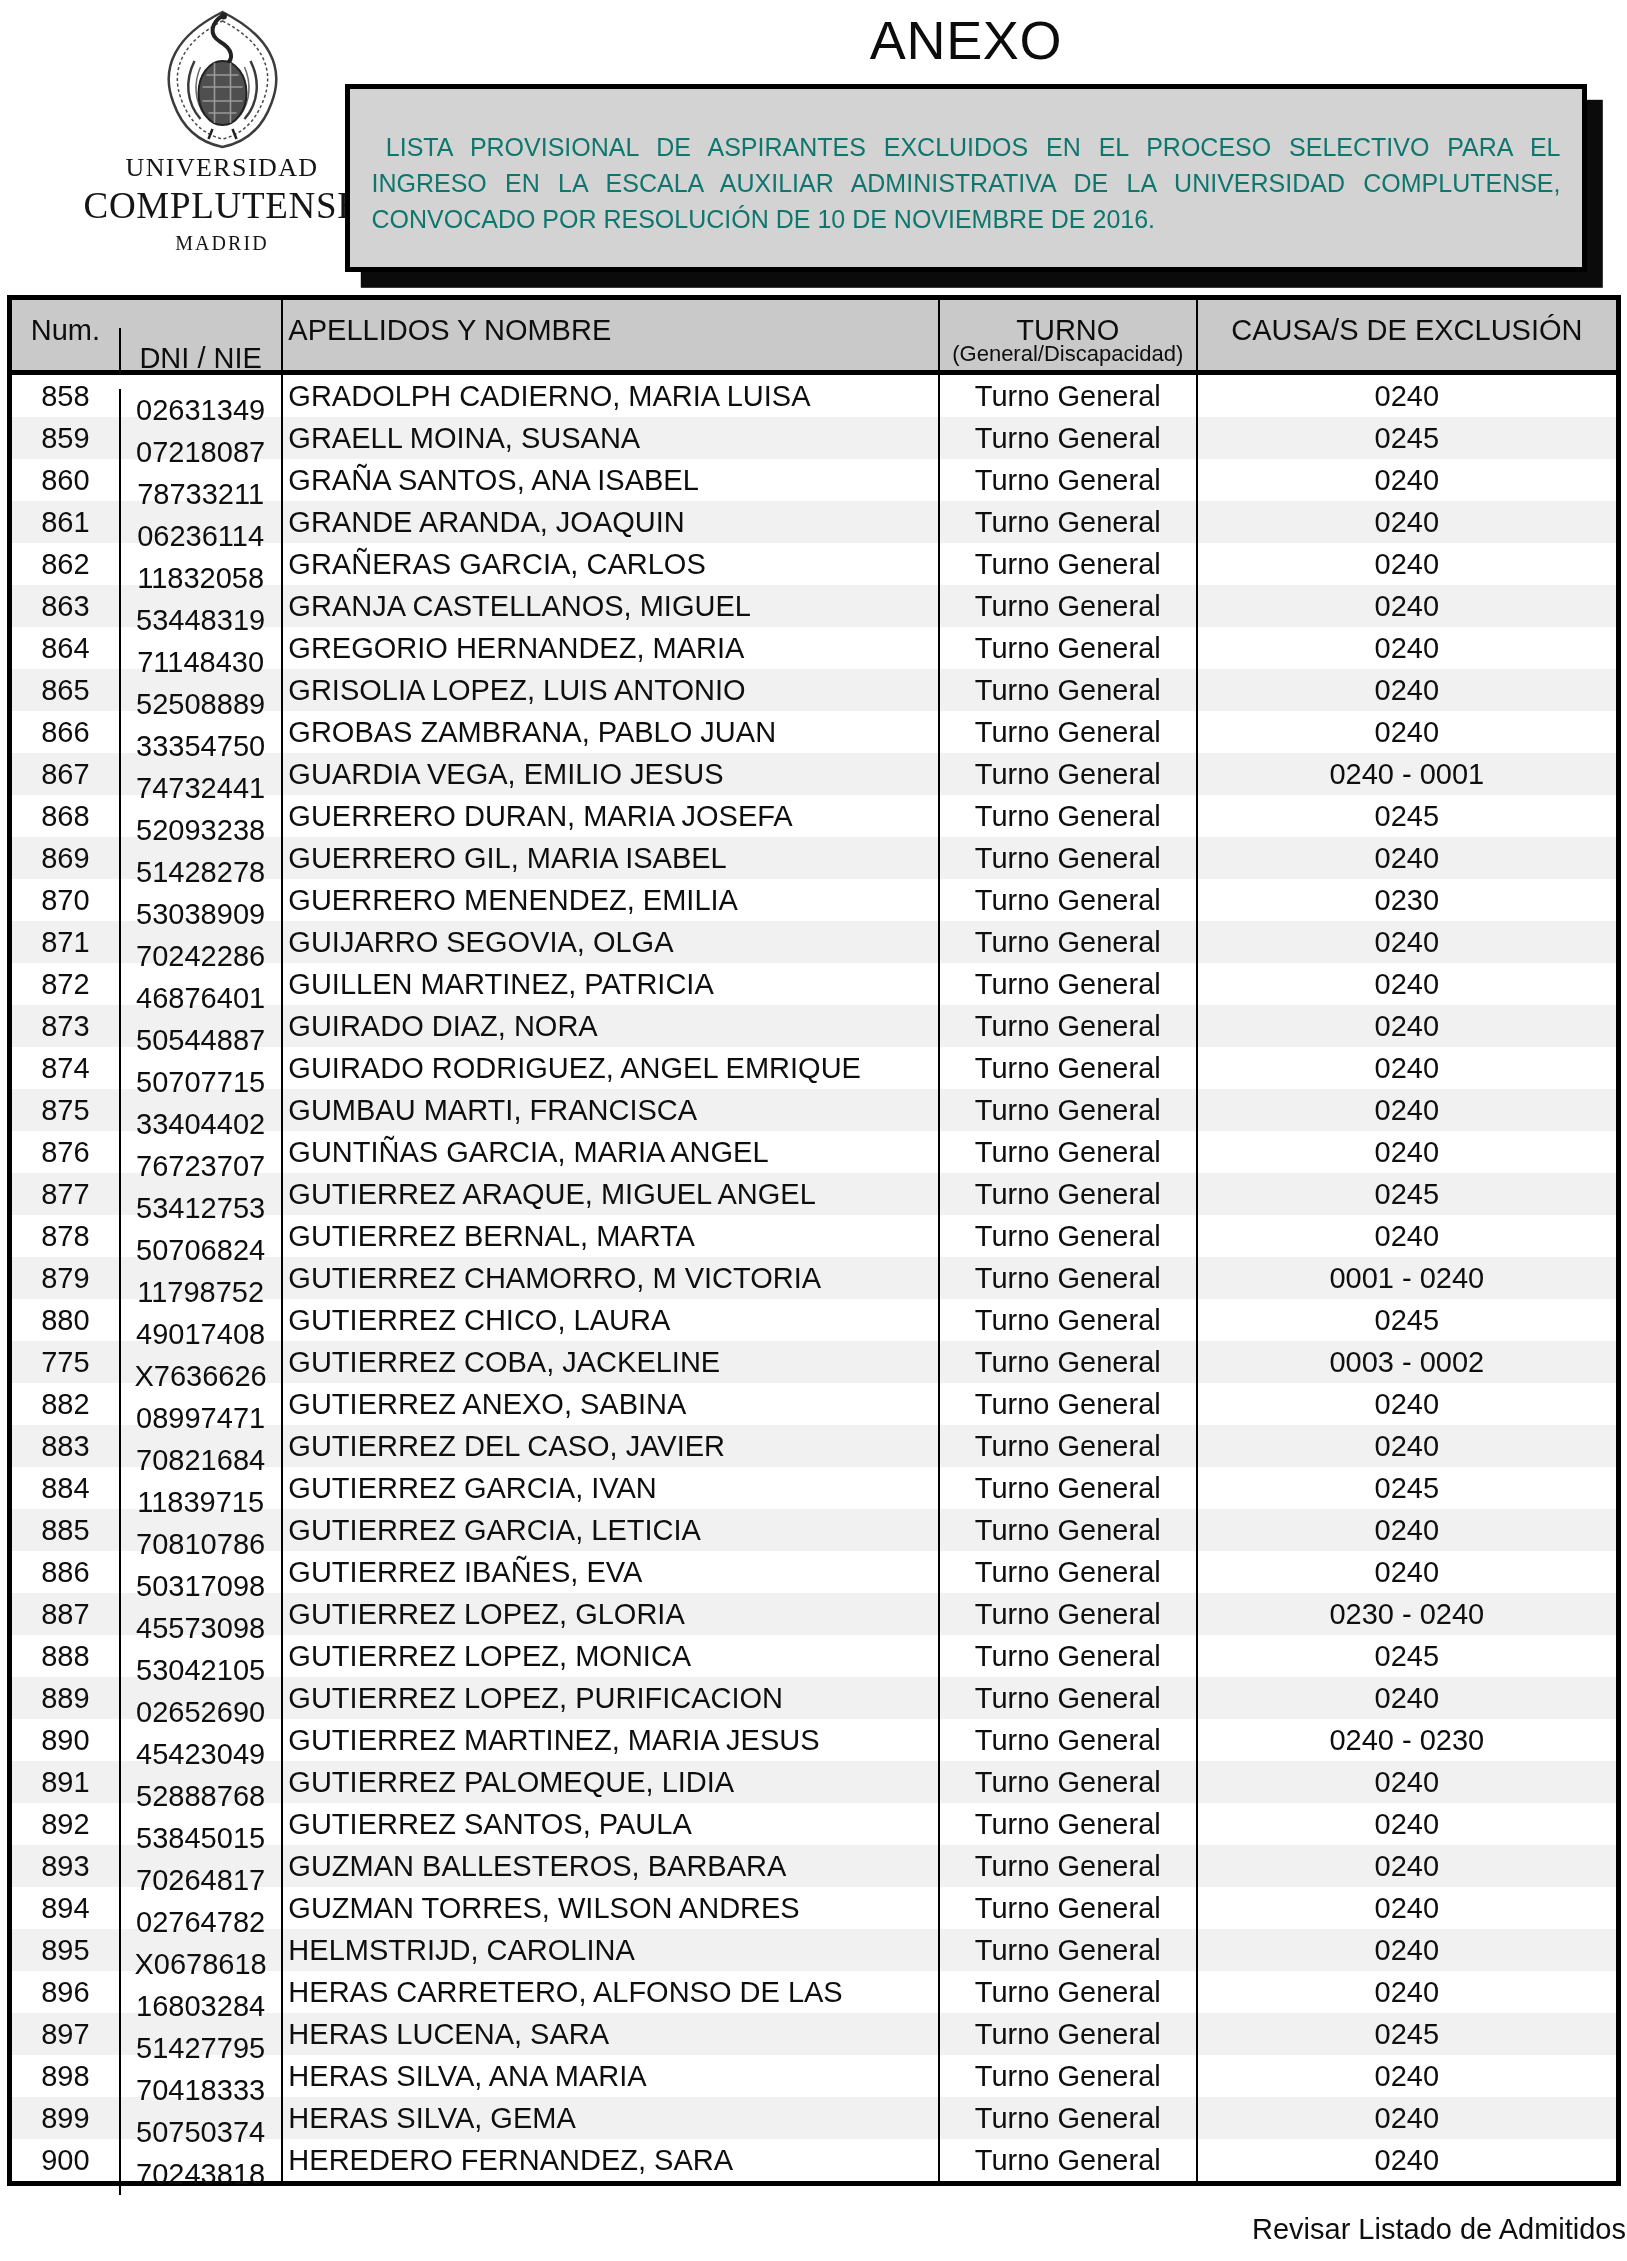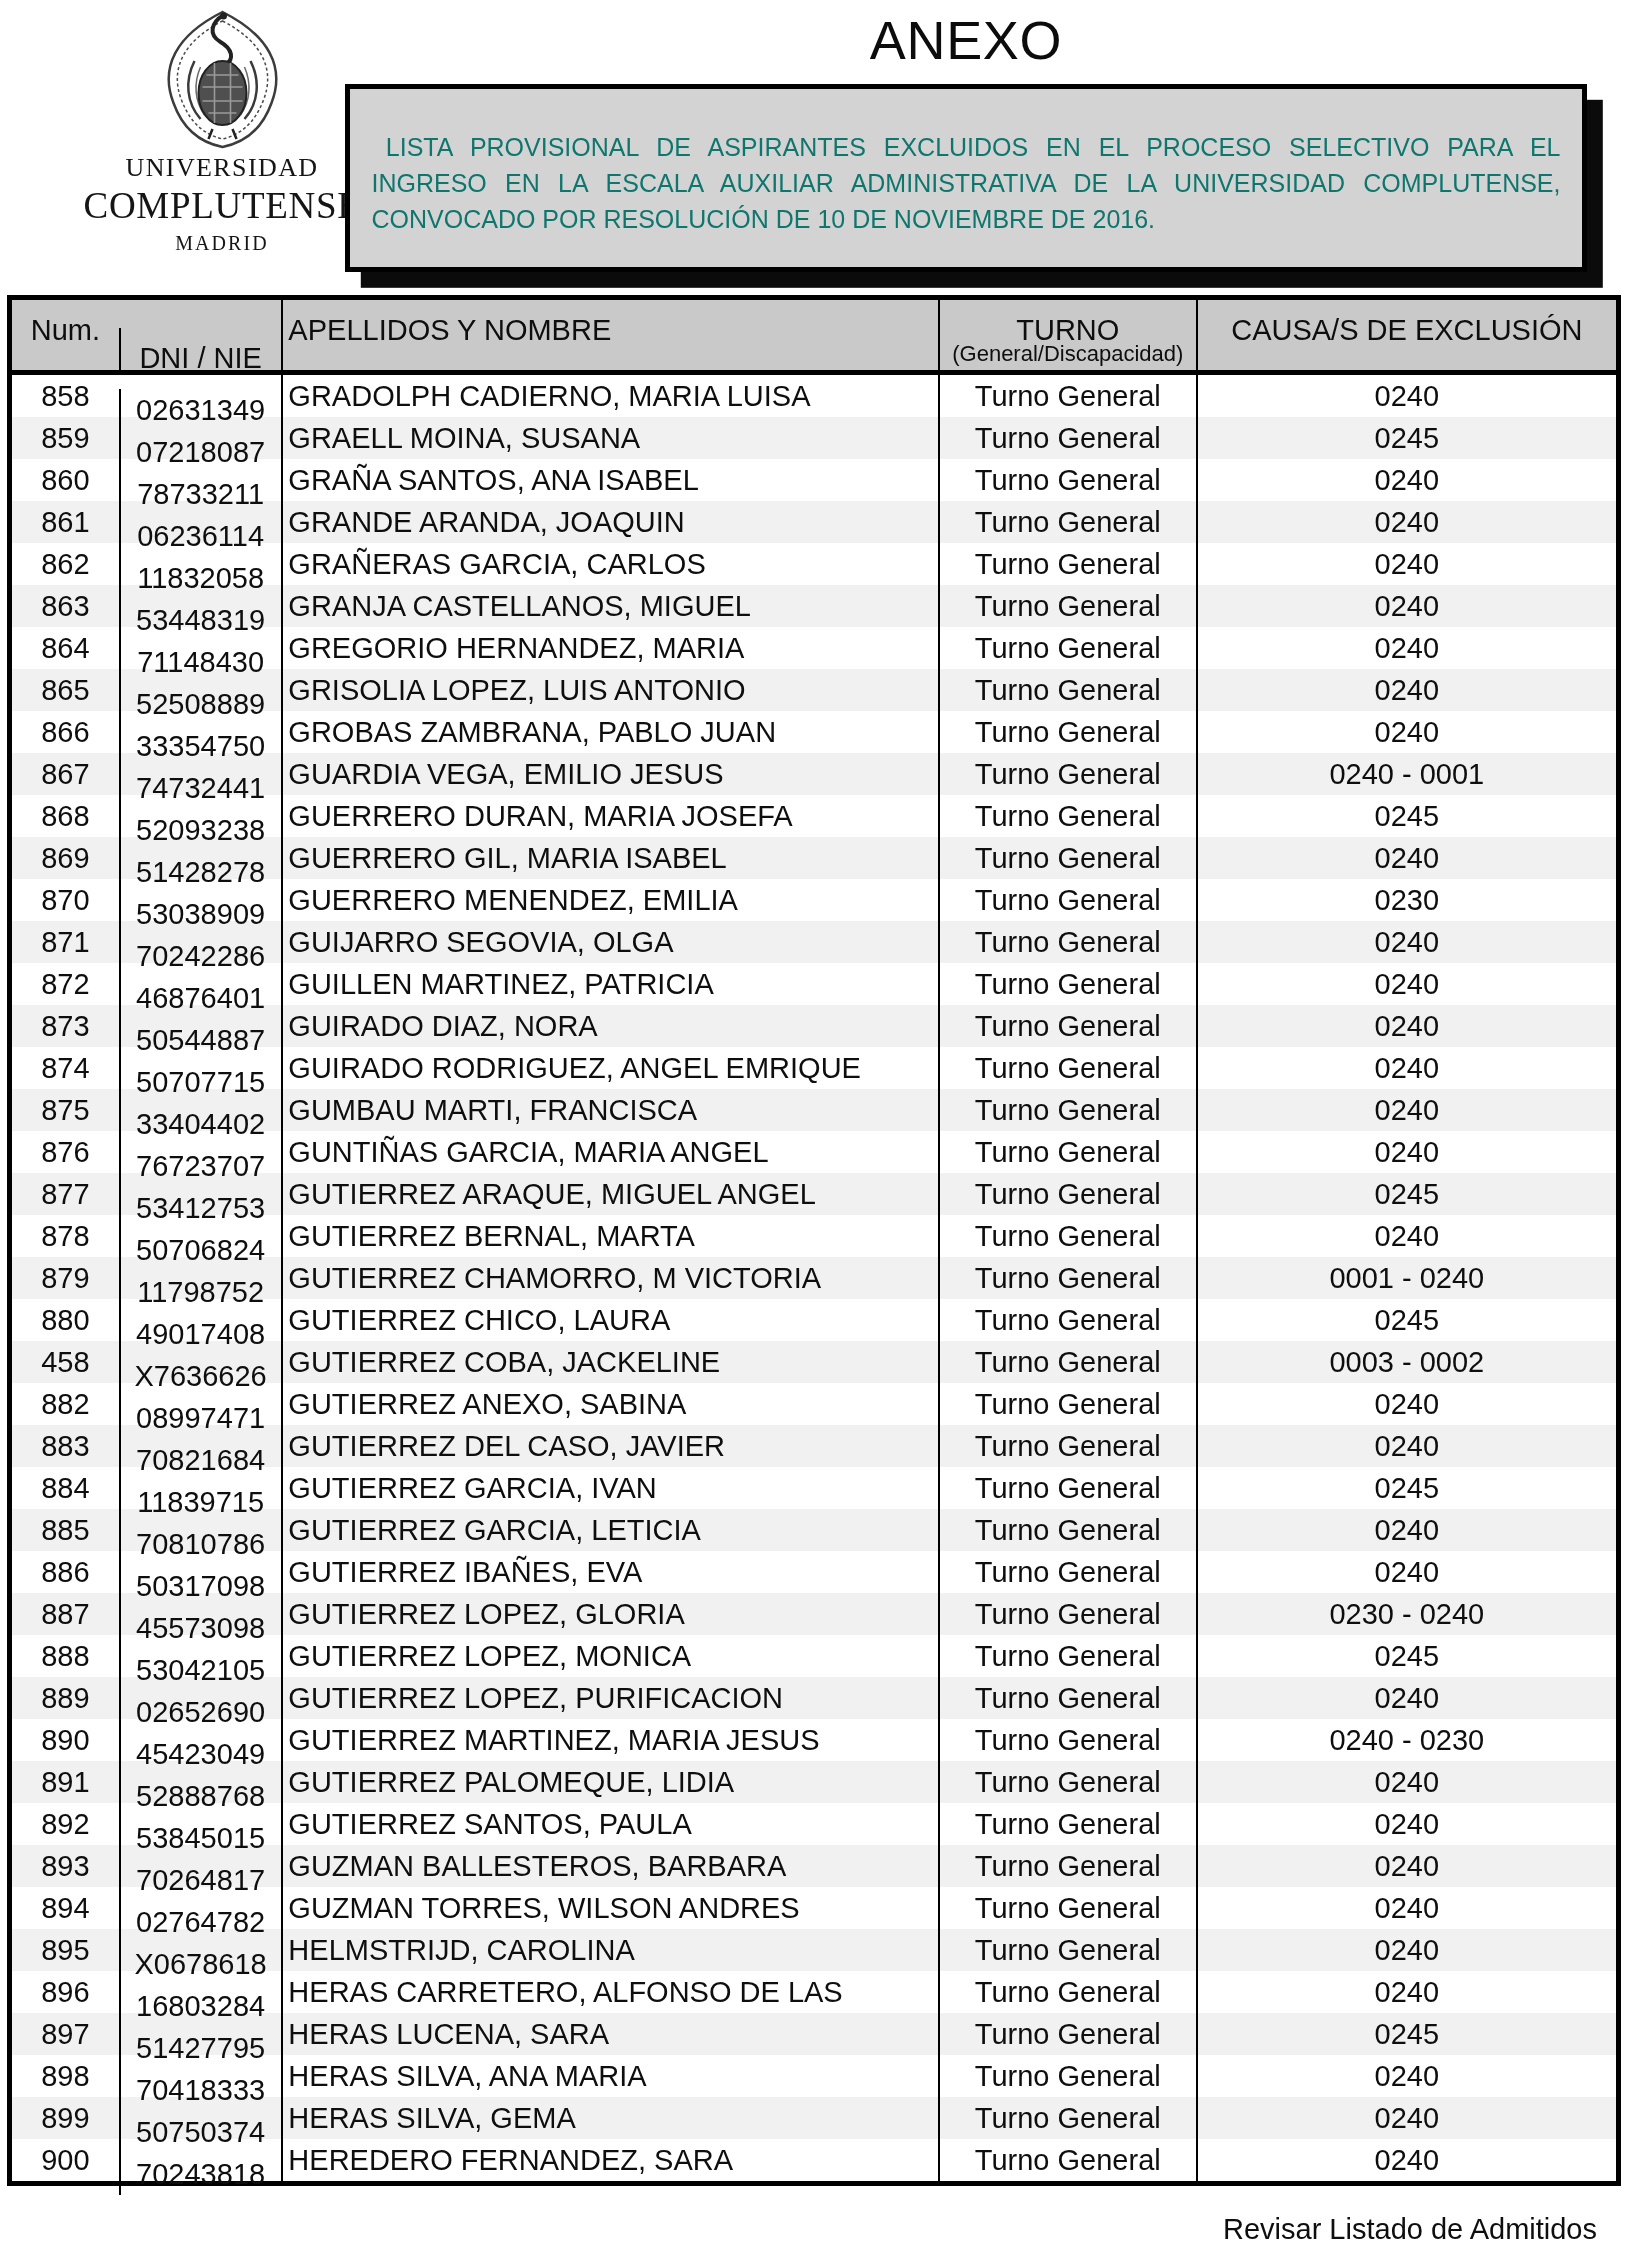--- a/index.html
+++ b/index.html
@@ -41,21 +41,21 @@
   .tr{display:flex;height:var(--row-h);align-items:center;background:#ffffff;}
   .tr.alt{background:var(--row-alt-bg);}
   .td{font-size:29px;color:#0e0e0e;line-height:var(--row-h);}
   .col-num  {width:107px;text-align:center;}
   .col-dni  {width:163px;text-align:center;border-left:2.1px solid var(--border-color);margin-top:28px;}
   .col-name {width:661px;text-align:left;padding-left:5.7px;border-left:2.1px solid var(--border-color);}
   .col-turno{width:259px;text-align:center;border-left:2.1px solid var(--border-color);}
   .col-causa{width:423px;text-align:center;border-left:2.1px solid var(--border-color);}
 
   
-  .footer-note{position:absolute;right:31px;top:2213px;font-size:29px;color:#0e0e0e;}
+  .footer-note{position:absolute;right:2px;top:2213px;font-size:29px;color:#0e0e0e;}
 </style>
 </head>
 <body>
 
 <div class="page">
 
   <div class="logo">
     <span>
       <svg width="201" height="140" viewBox="0 0 200 140">
 
@@ -253,21 +253,21 @@
           <div class="td col-causa">0001 - 0240</div>
         </div>
         <div class="tr">
           <div class="td col-num">880</div>
           <div class="td col-dni">49017408</div>
           <div class="td col-name">GUTIERREZ CHICO, LAURA</div>
           <div class="td col-turno">Turno General</div>
           <div class="td col-causa">0245</div>
         </div>
         <div class="tr alt">
-          <div class="td col-num">458</div>
+          <div class="td col-num">775</div>
           <div class="td col-dni">X7636626</div>
           <div class="td col-name">GUTIERREZ COBA, JACKELINE</div>
           <div class="td col-turno">Turno General</div>
           <div class="td col-causa">0003 - 0002</div>
         </div>
         <div class="tr">
           <div class="td col-num">882</div>
           <div class="td col-dni">08997471</div>
           <div class="td col-name">GUTIERREZ ANEXO, SABINA</div>
           <div class="td col-turno">Turno General</div>

